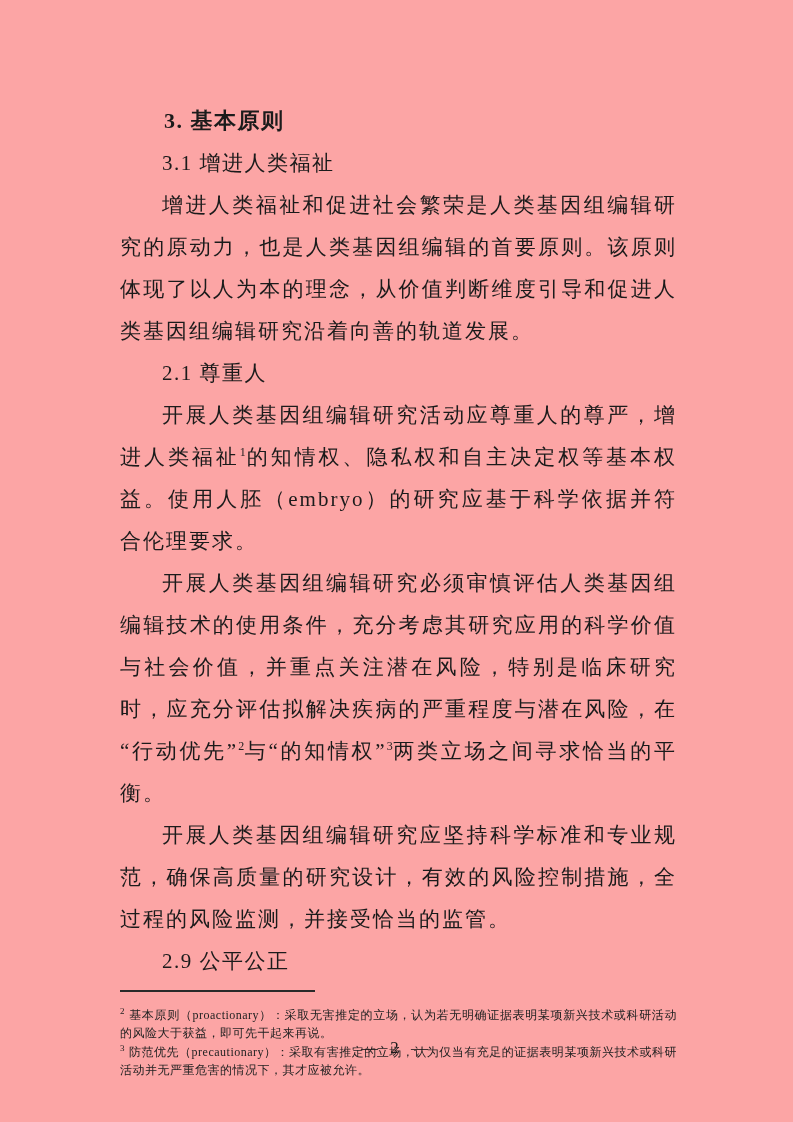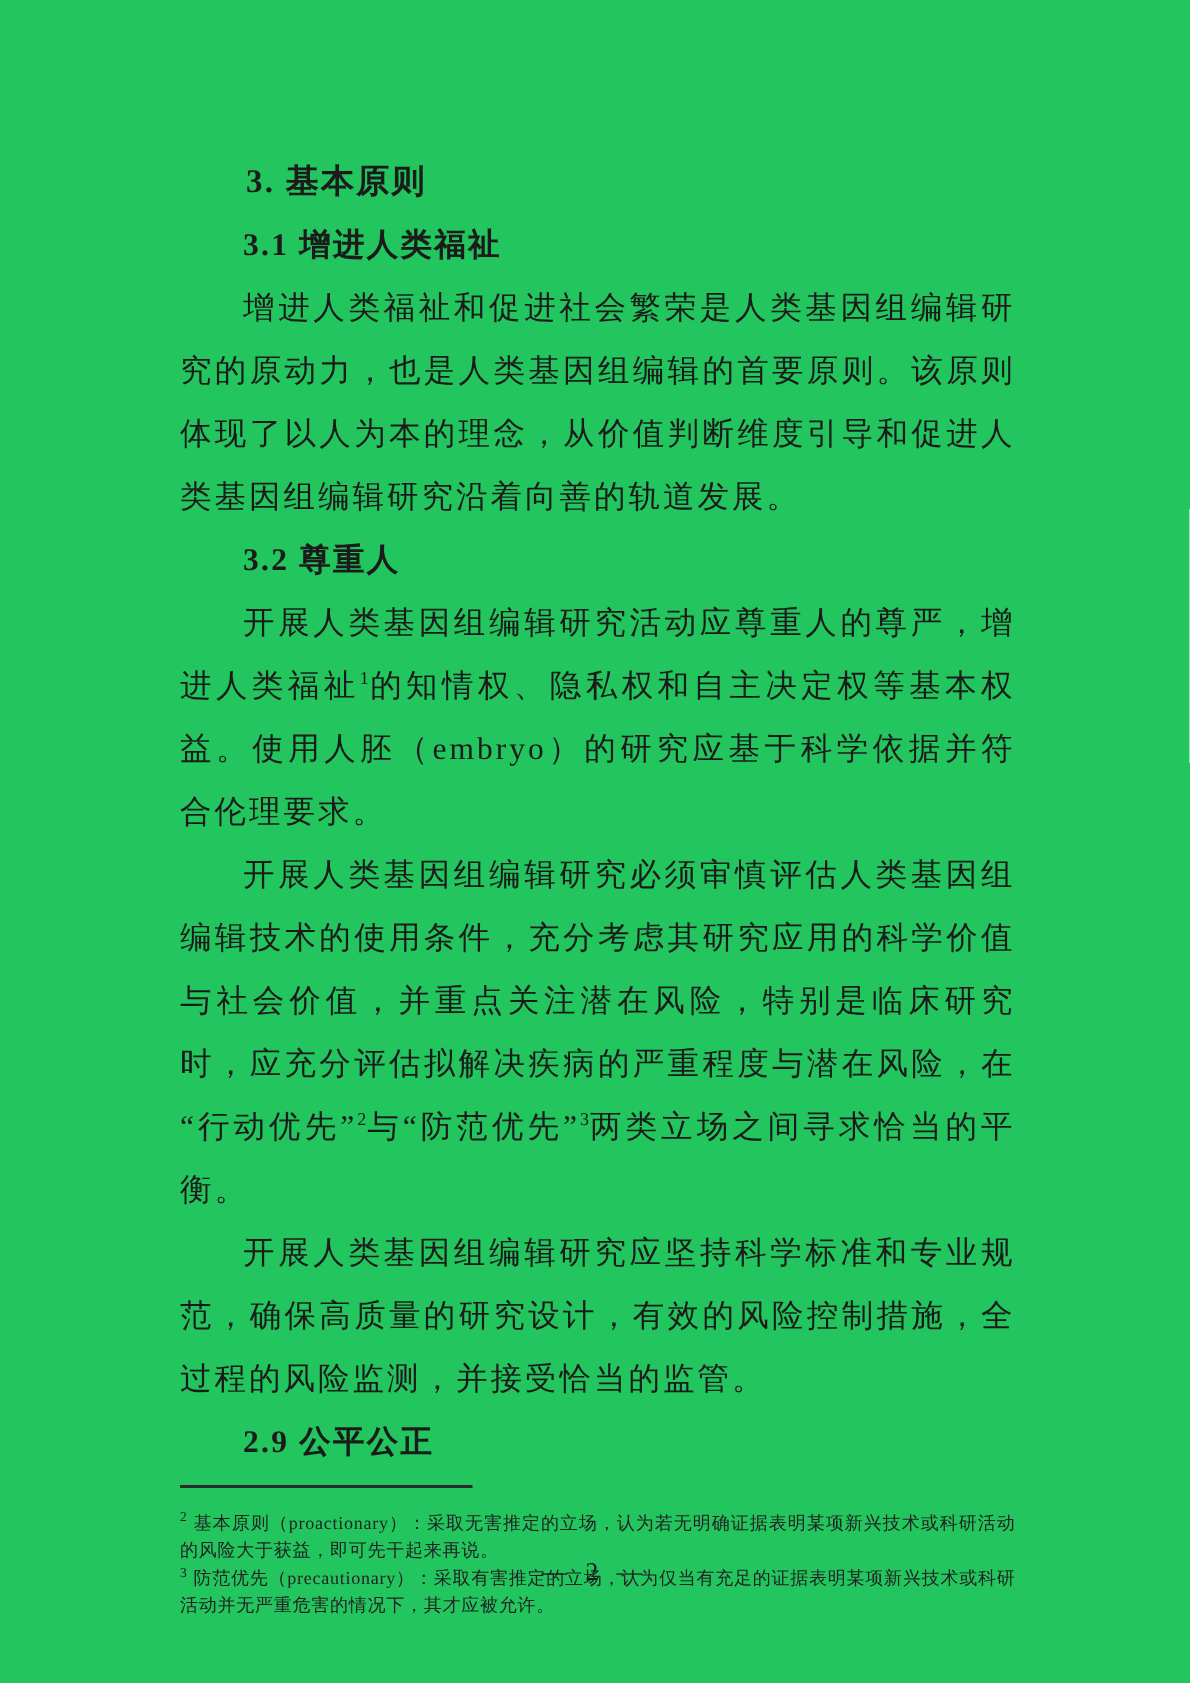--- a/index.html
+++ b/index.html
@@ -8,42 +8,42 @@
     background: #ffffff;
   }
   body {
     font-family: "Liberation Serif", "DejaVu Serif", serif;
     color: #1b1b1b;
   }
   .page {
     position: relative;
     width: 793px;
     height: 1122px;
-    background: #22c55e;
+    background: #fca5a5;
     overflow: hidden;
   }
   .content {
     position: absolute;
     left: 120px;
     top: 100px;
     width: 557px;
   }
   .heading {
     margin: 0;
     font-size: 22px;
     line-height: 42px;
     font-weight: bold;
     text-indent: 2em;
     letter-spacing: 1.5px;
   }
   .subheading {
     margin: 0;
     font-size: 21px;
     line-height: 42px;
-    font-weight: bold;
+    font-weight: normal;
     text-indent: 2em;
     letter-spacing: 1.5px;
   }
   .para {
     margin: 0;
     font-size: 21px;
     line-height: 42px;
     text-indent: 2em;
     letter-spacing: 2px;
     text-align: justify;
@@ -90,24 +90,24 @@
 <body>
 
 <div class="page">
   <div class="content">
 
     <h2 class="heading">3. 基本原则</h2>
 
     <h3 class="subheading">3.1 增进人类福祉</h3>
     <p class="para"><span>增进人类福祉和促进社会繁荣是人类基因组编辑研究的原动力，也是人类基因组编辑的首要原则。该原则体现了以人为本的理念，从价值判断维度引导和促进人类基因组编辑研究沿着向善的轨道发展。</span></p>
 
-    <h3 class="subheading">3.2 尊重人</h3>
+    <h3 class="subheading">2.1 尊重人</h3>
     <p class="para"><span>开展人类基因组编辑研究活动应尊重人的尊严，增进人类福祉</span><sup>1</sup><span>的知情权、隐私权和自主决定权等基本权益。使用人胚（embryo）的研究应基于科学依据并符合伦理要求。</span></p>
 
-    <p class="para"><span>开展人类基因组编辑研究必须审慎评估人类基因组编辑技术的使用条件，充分考虑其研究应用的科学价值与社会价值，并重点关注潜在风险，特别是临床研究时，应充分评估拟解决疾病的严重程度与潜在风险，在“行动优先”</span><sup>2</sup><span>与“防范优先”</span><sup>3</sup><span>两类立场之间寻求恰当的平衡。</span></p>
+    <p class="para"><span>开展人类基因组编辑研究必须审慎评估人类基因组编辑技术的使用条件，充分考虑其研究应用的科学价值与社会价值，并重点关注潜在风险，特别是临床研究时，应充分评估拟解决疾病的严重程度与潜在风险，在“行动优先”</span><sup>2</sup><span>与“的知情权”</span><sup>3</sup><span>两类立场之间寻求恰当的平衡。</span></p>
     <p class="para"><span>开展人类基因组编辑研究应坚持科学标准和专业规范，确保高质量的研究设计，有效的风险控制措施，全过程的风险监测，并接受恰当的监管。</span></p>
 
     <h3 class="subheading">2.9 公平公正</h3>
 
     <div class="footnote-sep"></div>
 
     <div class="footnotes">
       <p class="fn"><sup>2</sup><span>基本原则（proactionary）：采取无害推定的立场，认为若无明确证据表明某项新兴技术或科研活动的风险大于获益，即可先干起来再说。</span></p>
       <p class="fn"><sup>3</sup><span>防范优先（precautionary）：采取有害推定的立场，认为仅当有充足的证据表明某项新兴技术或科研活动并无严重危害的情况下，其才应被允许。</span></p>
     </div>

